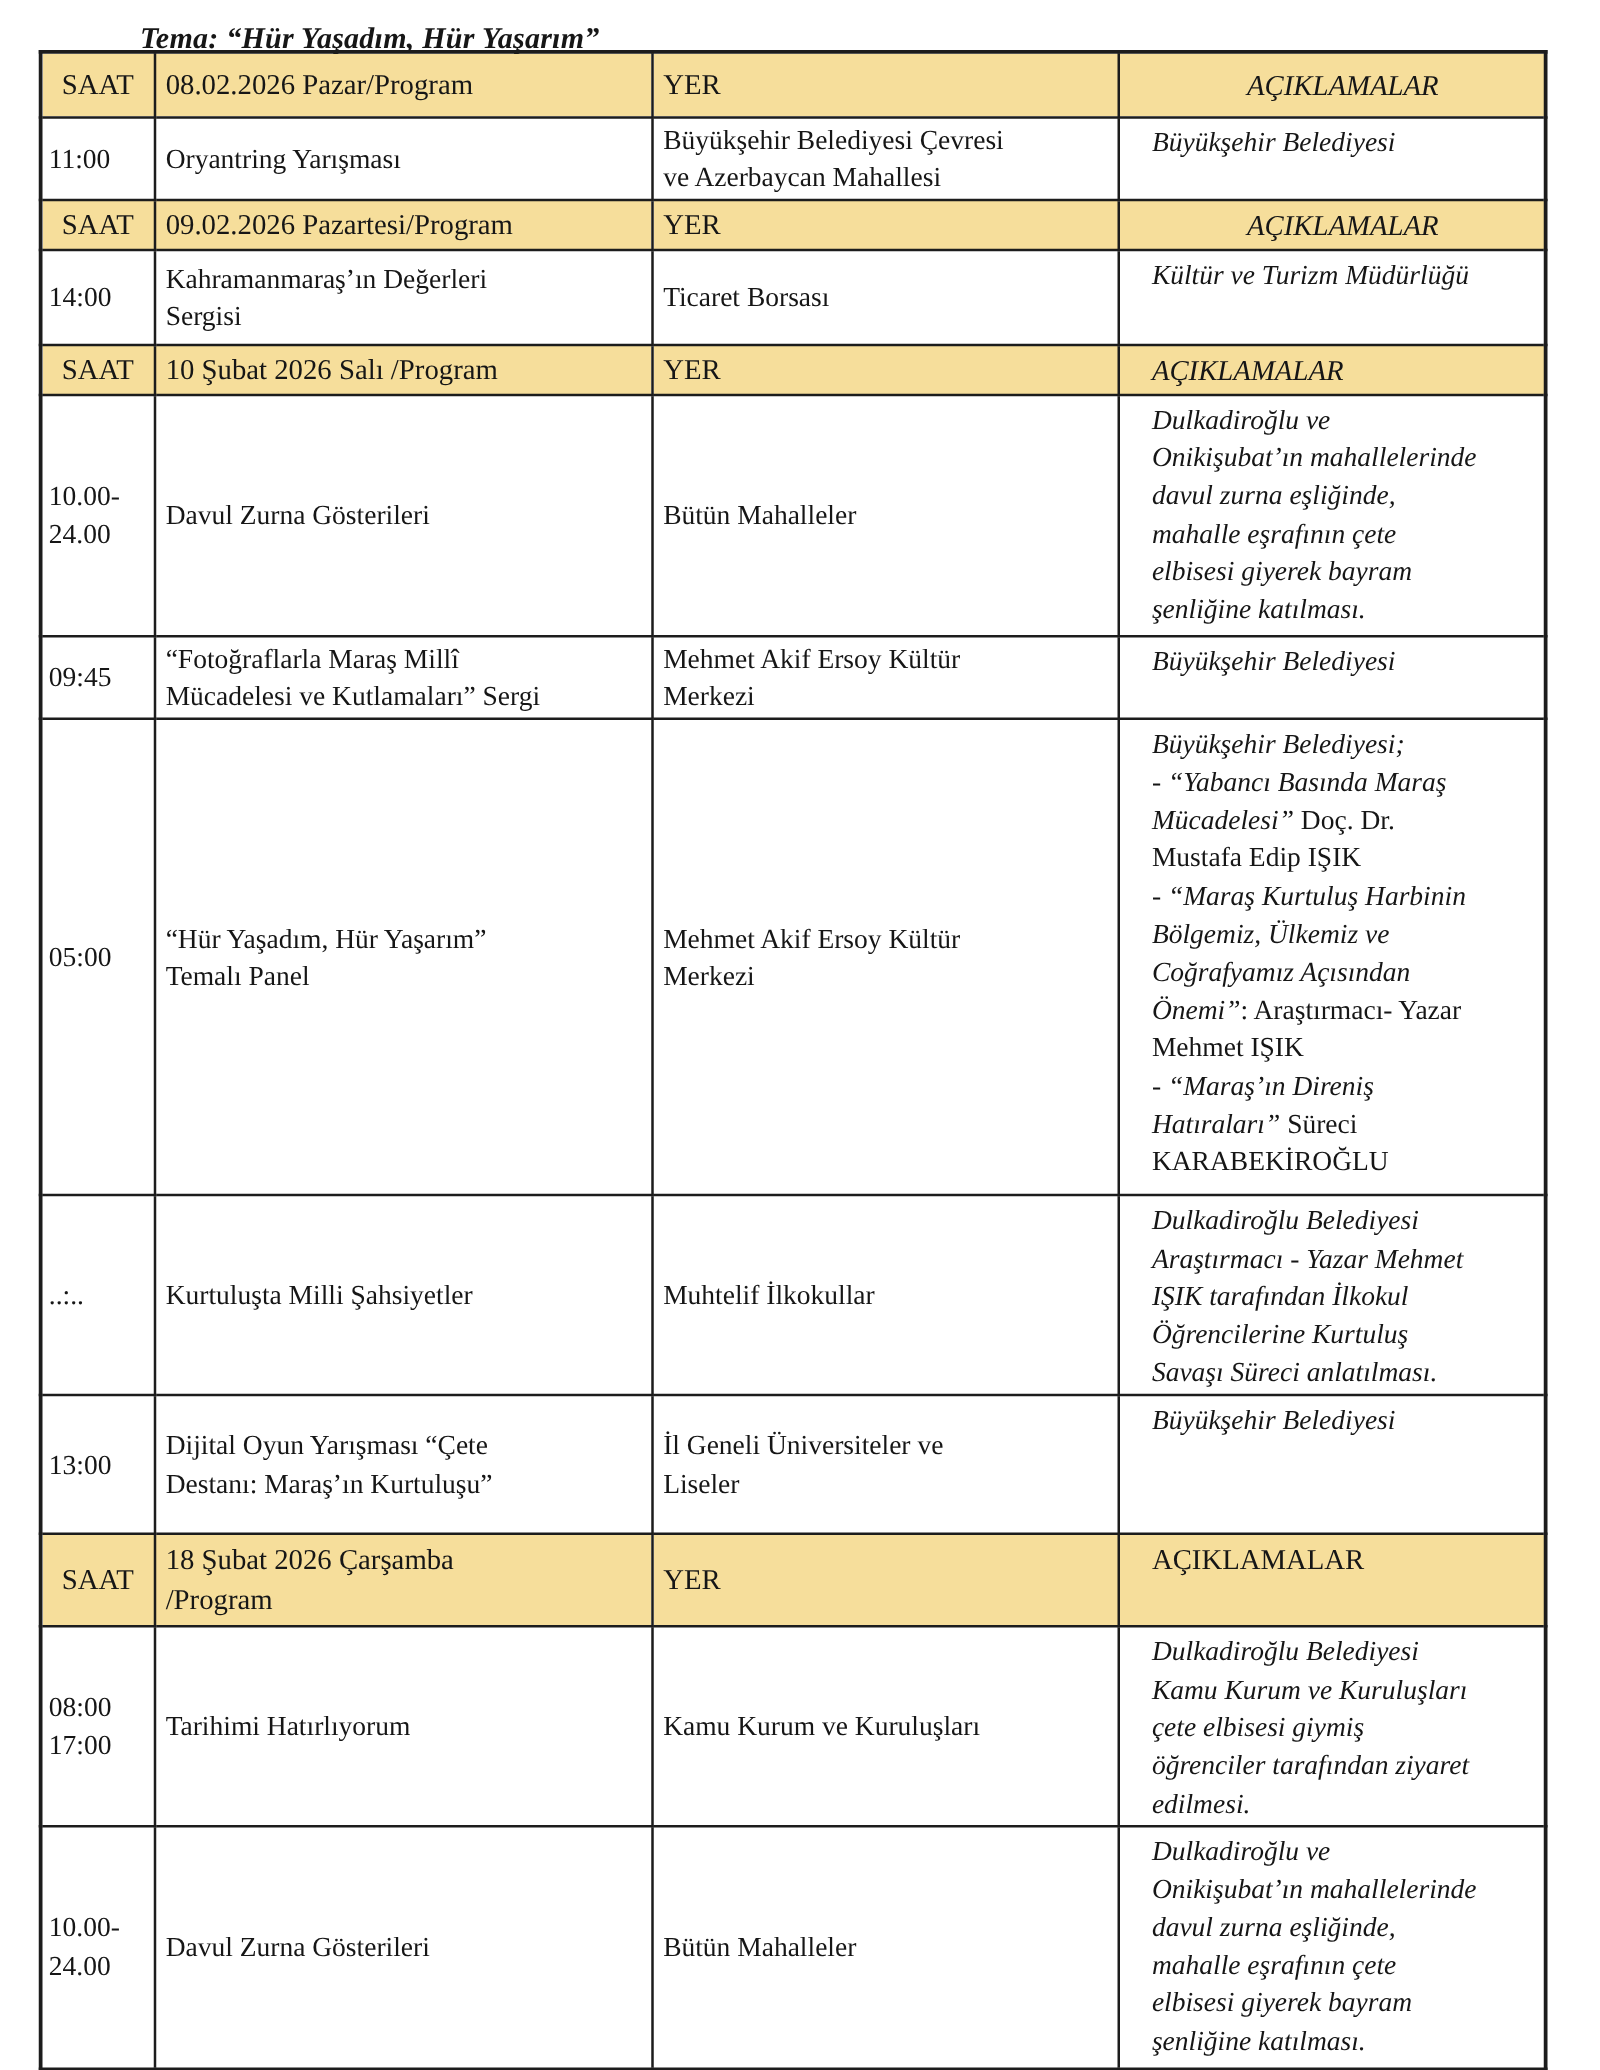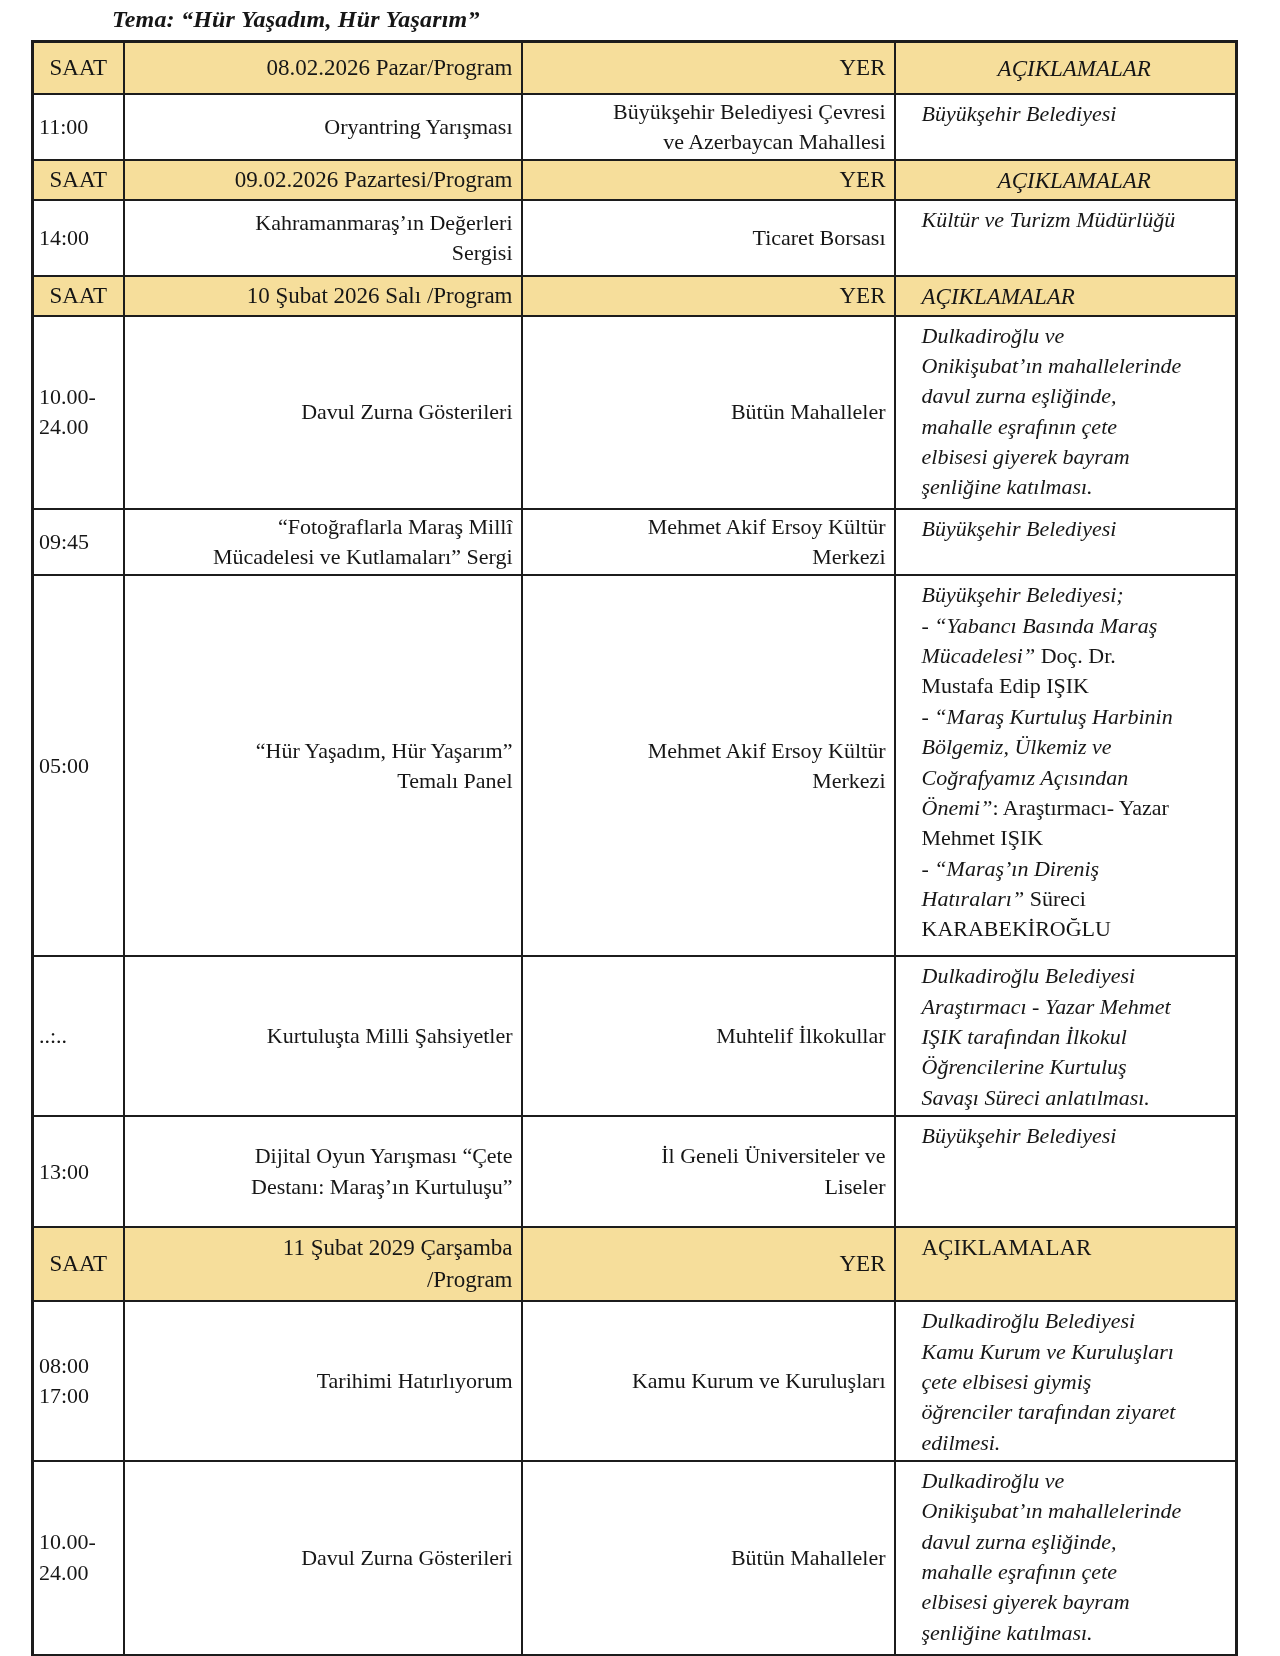--- a/index.html
+++ b/index.html
@@ -1,28 +1,28 @@
 <!DOCTYPE html>
 <html><head>
 <meta charset="utf-8">
 <style>
   html,body{margin:0;padding:0;background:#ffffff;}
   .page{position:relative;width:1280px;height:1656px;background:#ffffff;overflow:hidden;
         font-family:"Liberation Serif", serif;color:#161616;}
-  .doc-title{position:absolute;left:112px;top:6px;font-size:24px;font-weight:bold;font-style:italic;
+  .doc-title{position:absolute;left:112px;top:18px;font-size:24px;font-weight:bold;font-style:italic;
              letter-spacing:.2px;}
   table.program{position:absolute;left:31px;top:40px;width:1204px;border-collapse:collapse;
                 table-layout:fixed;border:3px solid #1c1c1c;}
   col.c-saat{width:91px;} col.c-prog{width:398px;} col.c-yer{width:373px;} col.c-acik{width:342px;}
   td{border:2px solid #1c1c1c;font-size:22px;line-height:1.38;padding:2px 8px;
      vertical-align:middle;overflow:hidden;}
   tr.hdr td{background:#F6DE9B;font-weight:normal;font-size:23px;}
   td.saat{padding-left:5px;padding-right:2px;white-space:pre-line;}
   tr.hdr td.saat{text-align:center;padding-left:2px;}
-  td.prog, td.yer{white-space:pre-line;text-align:right;}
+  td.prog, td.yer{white-space:pre-line;}
   td.acik{vertical-align:top;white-space:pre-line;padding-top:4px;padding-left:26px;}
   td.acik .it{font-style:italic;}
   tr.hdr td.acik{vertical-align:middle;}
   tr.acik-center td.acik{text-align:center;font-style:italic;}
   tr.acik-left-italic td.acik{text-align:left;font-style:italic;}
   tr.acik-left-upright td.acik{text-align:left;font-style:normal;vertical-align:top;}
 </style>
 </head>
 <body>
 
@@ -121,21 +121,21 @@
       <tr style="height:111px">
         <td class="saat">13:00</td>
         <td class="prog">Dijital Oyun Yarışması “Çete
 Destanı: Maraş’ın Kurtuluşu”</td>
         <td class="yer">İl Geneli Üniversiteler ve
 Liseler</td>
         <td class="acik"><span class="it">Büyükşehir Belediyesi</span></td>
       </tr>
       <tr class="hdr acik-left-upright" style="height:74px">
         <td class="saat">SAAT</td>
-        <td class="prog">11 Şubat 2029 Çarşamba
+        <td class="prog">18 Şubat 2026 Çarşamba
 /Program</td>
         <td class="yer">YER</td>
         <td class="acik">AÇIKLAMALAR</td>
       </tr>
       <tr style="height:158px">
         <td class="saat">08:00
 17:00</td>
         <td class="prog">Tarihimi Hatırlıyorum</td>
         <td class="yer">Kamu Kurum ve Kuruluşları</td>
         <td class="acik"><span class="it">Dulkadiroğlu Belediyesi

